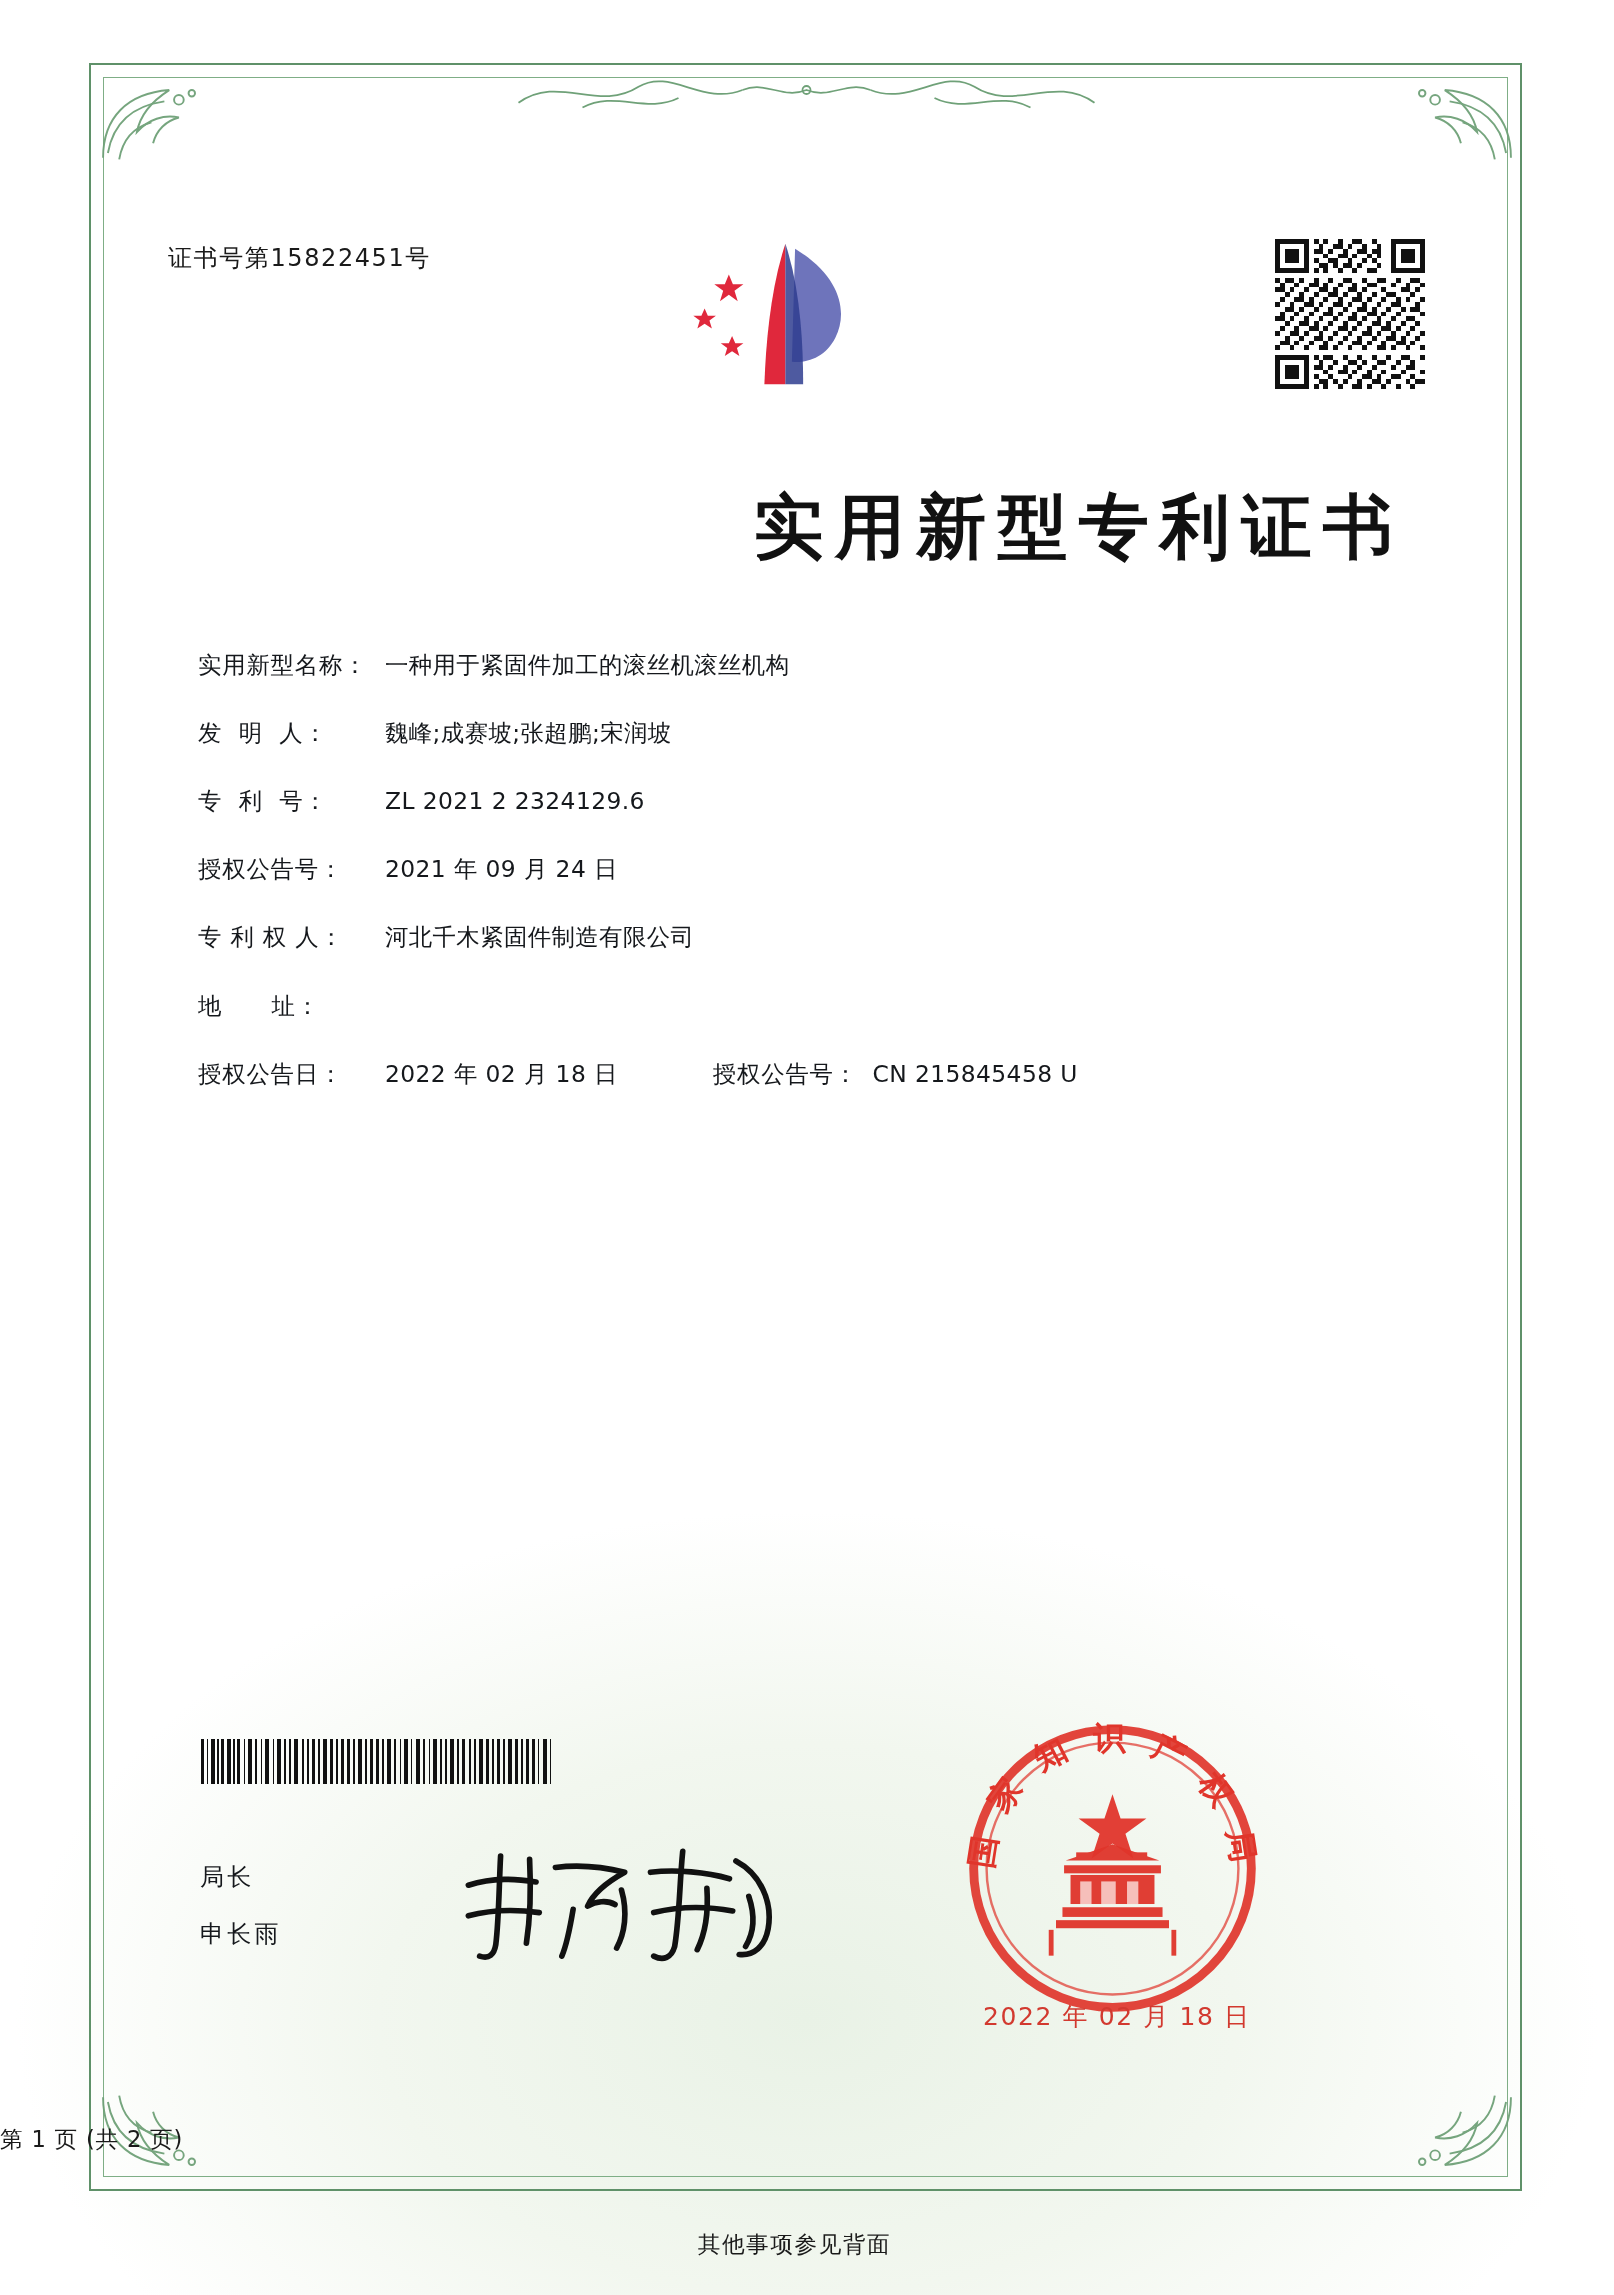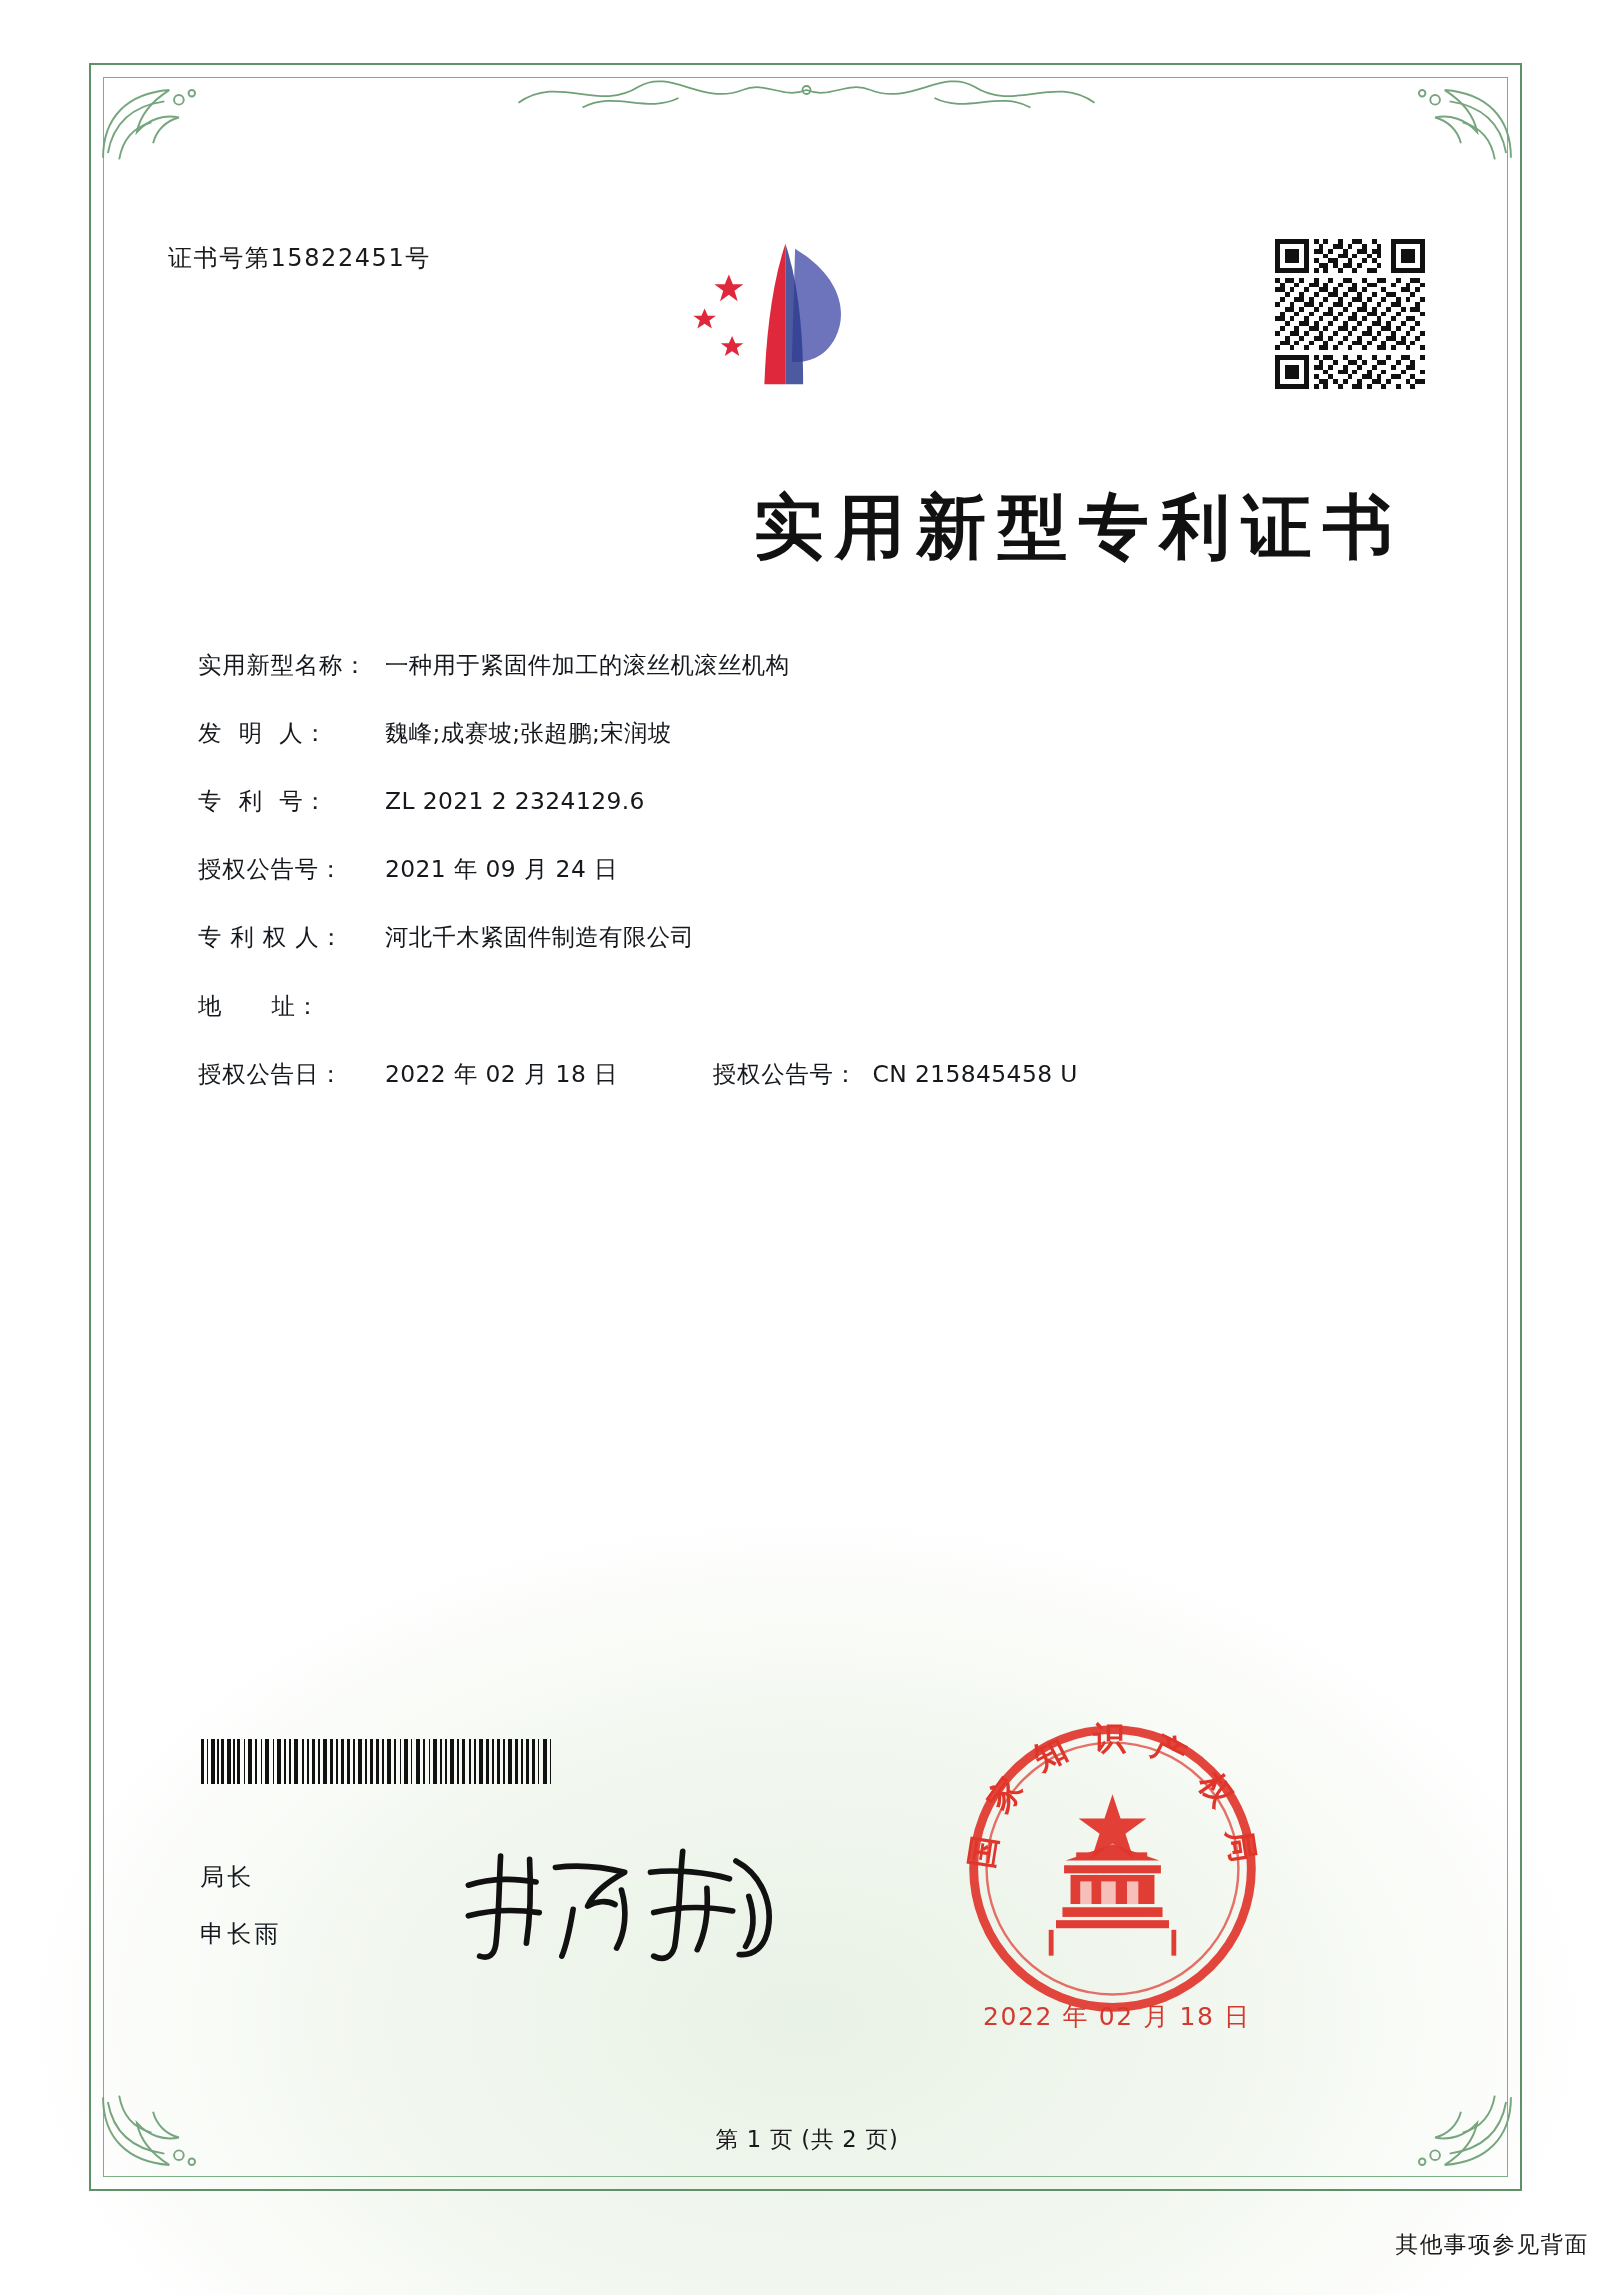--- a/index.html
+++ b/index.html
@@ -219,31 +219,30 @@
     letter-spacing: 1.6px;
     font-family: "DejaVu Sans", "Liberation Sans", sans-serif;
   }
 
   
   .page-num {
     position: absolute;
     left: 0;
     top: 2124px;
     width: 1614px;
-    text-align: center;
     font-size: 22.6px;
     color: #1a1a1a;
     letter-spacing: 0.8px;
   }
   .back-note {
     position: absolute;
     left: 0;
     top: 2229px;
     width: 1589px;
-    text-align: right;
+    text-align: center;
     font-size: 22.6px;
     color: #1a1a1a;
     letter-spacing: 1.6px;
   }
 </style>
 </head>
 <body>
 
 <div class="page">
 

